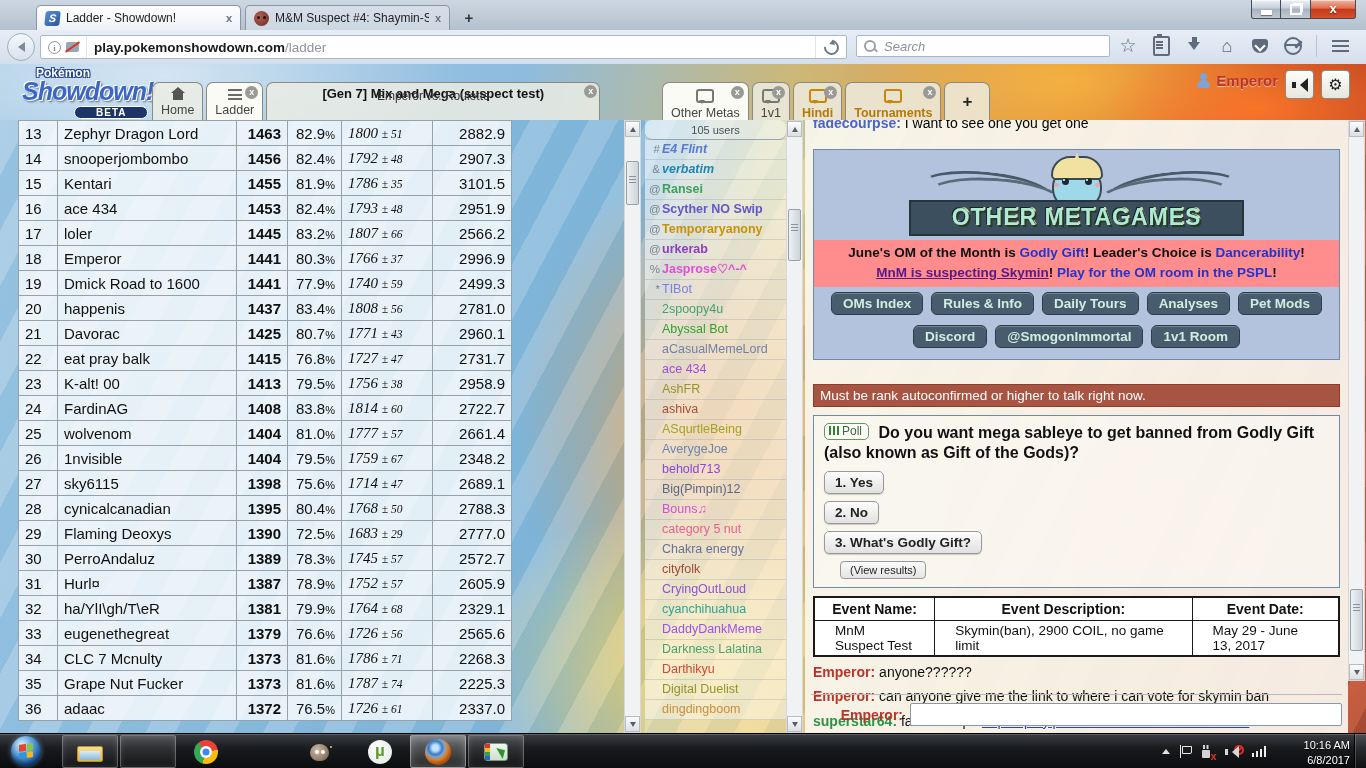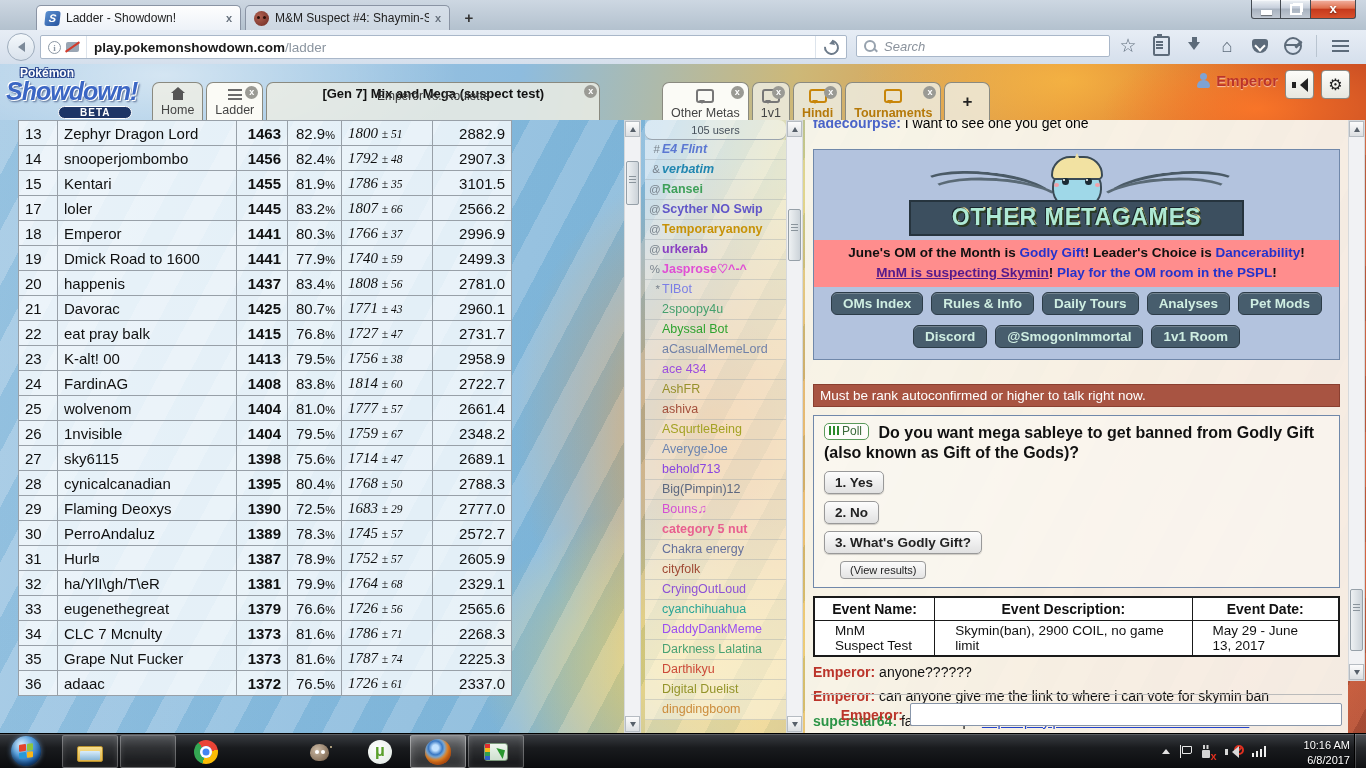--- a/index.html
+++ b/index.html
@@ -75,21 +75,21 @@
   .menu-sep{width:1px;height:22px;background:#b9c4d0;}
   .burger{width:17px;height:2.5px;background:#5d6b7a;box-shadow:0 5px 0 #5d6b7a,0 10px 0 #5d6b7a;margin-top:-10px;}
 
   
   .ps-header{position:absolute;left:0;top:64px;width:1366px;height:56px;overflow:hidden;
     background:
      radial-gradient(ellipse 220px 90px at 92% 80%,rgba(255,120,40,.85),transparent 70%),
      radial-gradient(ellipse 300px 120px at 78% 30%,rgba(250,190,70,.7),transparent 70%),
      radial-gradient(ellipse 420px 140px at 12% 20%,rgba(255,255,255,.55),transparent 70%),
      linear-gradient(100deg,#a9cbe6 0%,#8ebcde 38%,#cdb878 58%,#e49038 78%,#cc5024 96%);}
-  .ps-logo{position:absolute;left:6px;top:2px;width:150px;}
+  .ps-logo{position:absolute;left:22px;top:2px;width:150px;}
   .ps-logo .l1{font-size:12px;font-weight:bold;color:#fff;text-shadow:1px 1px 0 #23408a,-1px 1px 0 #23408a,1px -1px 0 #23408a,-1px -1px 0 #23408a;margin-left:14px;}
   .ps-logo .l2{font-size:25px;font-weight:900;font-style:italic;letter-spacing:-1px;color:#3b66c4;
     text-shadow:1px 1px 0 #fff,-1px -1px 0 #fff,2px 2px 2px rgba(20,40,90,.6);line-height:22px;}
   .ps-logo .beta{display:inline-block;background:#1d3566;color:#fff;font-size:10px;font-weight:bold;
     border:1px solid #fff;border-radius:8px;padding:0 21px;margin-left:52px;letter-spacing:1px;}
   .ps-tabs{position:absolute;bottom:0;display:flex;align-items:flex-end;}
   .ps-tabs-left{left:152px;}
   .ps-tabs-right{left:662px;}
   .ps-tab{position:relative;box-sizing:border-box;height:38px;margin-right:3px;padding:3px 8px 0;
     border:1px solid #8a8a80;border-bottom:none;border-radius:7px 7px 0 0;
@@ -426,20 +426,28 @@
             </tr>
             <tr>
               <td class="c-rank">15</td>
               <td class="c-name">Kentari</td>
               <td class="c-elo">1455</td>
               <td class="c-gxe">81.9<small>%</small></td>
               <td class="c-glicko">1786 <small>± 35</small></td>
               <td class="c-coil">3101.5</td>
             </tr>
             <tr>
+              <td class="c-rank">16</td>
+              <td class="c-name">ace 434</td>
+              <td class="c-elo">1453</td>
+              <td class="c-gxe">82.4<small>%</small></td>
+              <td class="c-glicko">1793 <small>± 48</small></td>
+              <td class="c-coil">2951.9</td>
+            </tr>
+            <tr>
               <td class="c-rank">17</td>
               <td class="c-name">loler</td>
               <td class="c-elo">1445</td>
               <td class="c-gxe">83.2<small>%</small></td>
               <td class="c-glicko">1807 <small>± 66</small></td>
               <td class="c-coil">2566.2</td>
             </tr>
             <tr>
               <td class="c-rank">18</td>
               <td class="c-name">Emperor</td>
@@ -621,21 +629,21 @@
           <div class="ul-item"><span class="ul-sym"></span><span class="ul-name" style="color: rgb(47, 163, 47);">Abyssal Bot</span></div>
           <div class="ul-item"><span class="ul-sym"></span><span class="ul-name" style="color: rgb(112, 129, 168);">aCasualMemeLord</span></div>
           <div class="ul-item"><span class="ul-sym"></span><span class="ul-name" style="color: rgb(156, 78, 222);">ace 434</span></div>
           <div class="ul-item"><span class="ul-sym"></span><span class="ul-name" style="color: rgb(151, 145, 44);">AshFR</span></div>
           <div class="ul-item"><span class="ul-sym"></span><span class="ul-name" style="color: rgb(163, 79, 59);">ashiva</span></div>
           <div class="ul-item"><span class="ul-sym"></span><span class="ul-name" style="color: rgb(163, 162, 36);">ASqurtleBeing</span></div>
           <div class="ul-item"><span class="ul-sym"></span><span class="ul-name" style="color: rgb(108, 132, 176);">AverygeJoe</span></div>
           <div class="ul-item"><span class="ul-sym"></span><span class="ul-name" style="color: rgb(139, 70, 224);">behold713</span></div>
           <div class="ul-item"><span class="ul-sym"></span><span class="ul-name" style="color: rgb(93, 104, 128);">Big(Pimpin)12</span></div>
           <div class="ul-item"><span class="ul-sym"></span><span class="ul-name" style="color: rgb(212, 79, 212);">Bouns♫</span></div>
-          <div class="ul-item"><span class="ul-sym"></span><span class="ul-name" style="color: rgb(232, 96, 144); font-weight: bold;">category 5 nut</span></div>
+          <div class="ul-item"><span class="ul-sym"></span><span class="ul-name" style="color: rgb(232, 96, 144);">category 5 nut</span></div>
           <div class="ul-item"><span class="ul-sym"></span><span class="ul-name" style="color: rgb(102, 113, 156);">Chakra energy</span></div>
           <div class="ul-item"><span class="ul-sym"></span><span class="ul-name" style="color: rgb(160, 74, 53);">cityfolk</span></div>
           <div class="ul-item"><span class="ul-sym"></span><span class="ul-name" style="color: rgb(141, 82, 214);">CryingOutLoud</span></div>
           <div class="ul-item"><span class="ul-sym"></span><span class="ul-name" style="color: rgb(42, 165, 150);">cyanchihuahua</span></div>
           <div class="ul-item"><span class="ul-sym"></span><span class="ul-name" style="color: rgb(155, 79, 240);">DaddyDankMeme</span></div>
           <div class="ul-item"><span class="ul-sym"></span><span class="ul-name" style="color: rgb(74, 162, 115);">Darkness Lalatina</span></div>
           <div class="ul-item"><span class="ul-sym"></span><span class="ul-name" style="color: rgb(204, 74, 56);">Darthikyu</span></div>
           <div class="ul-item"><span class="ul-sym"></span><span class="ul-name" style="color: rgb(148, 148, 42);">Digital Duelist</span></div>
           <div class="ul-item"><span class="ul-sym"></span><span class="ul-name" style="color: rgb(204, 140, 60);">dingdingboom</span></div>
         </div>

